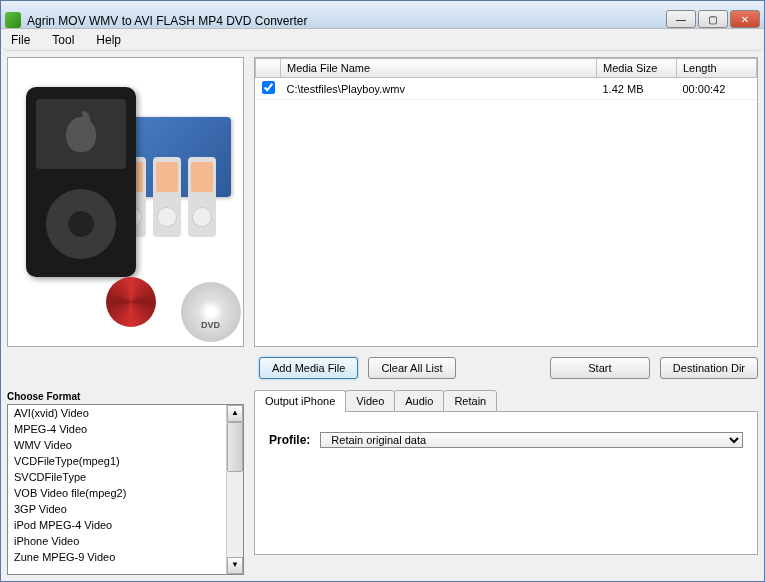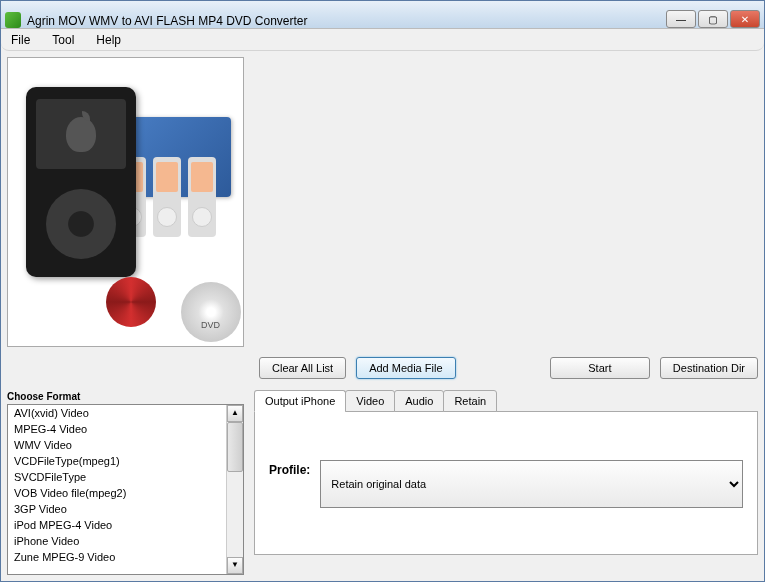--- a/index.html
+++ b/index.html
@@ -210,21 +210,21 @@
   bottom: -5px;
   width: 60px;
   height: 60px;
   border-radius: 50%;
   background: radial-gradient(circle, #fff 10%, #e0e0e0 30%, #d0d0d0 60%, #bbb 100%);
   z-index: 4;
   display: flex;
   align-items: flex-end;
   justify-content: center;
   font-size: 9px;
-  font-weight: normal;
+  font-weight: bold;
   padding-bottom: 12px;
   color: #555;
 }
 .file-list-panel {
   flex: 1;
   border: 1px solid #aaa;
   background: #fff;
   overflow: auto;
 }
 .file-table { width: 100%; border-collapse: collapse; }
@@ -352,25 +352,24 @@
   padding: 20px 14px;
 }
 .profile-row {
   display: flex;
   align-items: center;
   gap: 10px;
 }
 .profile-label { font-weight: bold; font-size: 12px; }
 .profile-select {
   flex: 1;
-  padding: 16px 6px;
+  padding: 0 6px;
   border: 1px solid #888;
   background: linear-gradient(to bottom, #fdfdfd, #eaeaea);
   font-size: 11px;
-  margin-top: 28px;
 }
 </style>
 </head>
 <body>
 
 <div class="window">
   <div class="titlebar">
     <div class="titlebar-icon"></div>
     <div class="title-text">Agrin MOV WMV to AVI FLASH MP4 DVD Converter</div>
     <div class="win-controls">
@@ -402,25 +401,45 @@
             <div class="nano"></div>
             <div class="nano"></div>
           </div>
           <div class="convert-badge">
             <div class="convert-arrows"></div>
           </div>
           <div class="dvd-disc">DVD</div>
         </div>
       </div>
 
+      <div class="file-list-panel">
+        <table class="file-table">
+          <thead>
+            <tr>
+              <th class="check-col"></th>
+              <th>Media File Name</th>
+              <th style="width:80px">Media Size</th>
+              <th style="width:80px">Length</th>
+            </tr>
+          </thead>
+          <tbody id="file-rows">
+              <tr>
+                <td class="check-col"><input type="checkbox" checked="" style=""></td>
+                <td>C:\testfiles\Playboy.wmv</td>
+                <td>1.42 MB</td>
+                <td>00:00:42</td>
+              </tr>
+            </tbody>
+        </table>
+      </div>
     </div>
 
     <div class="action-buttons">
+      <button class="btn primary">Add Media File</button>
       <button class="btn">Clear All List</button>
-      <button class="btn primary">Add Media File</button>
       <div class="spacer"></div>
       <button class="btn" style="min-width:100px">Start</button>
       <button class="btn">Destination Dir</button>
     </div>
 
     <div class="lower">
       <div class="format-panel">
         <div class="format-title">Choose Format</div>
         <div class="format-list-wrap">
           <ul class="format-list" id="format-list">

